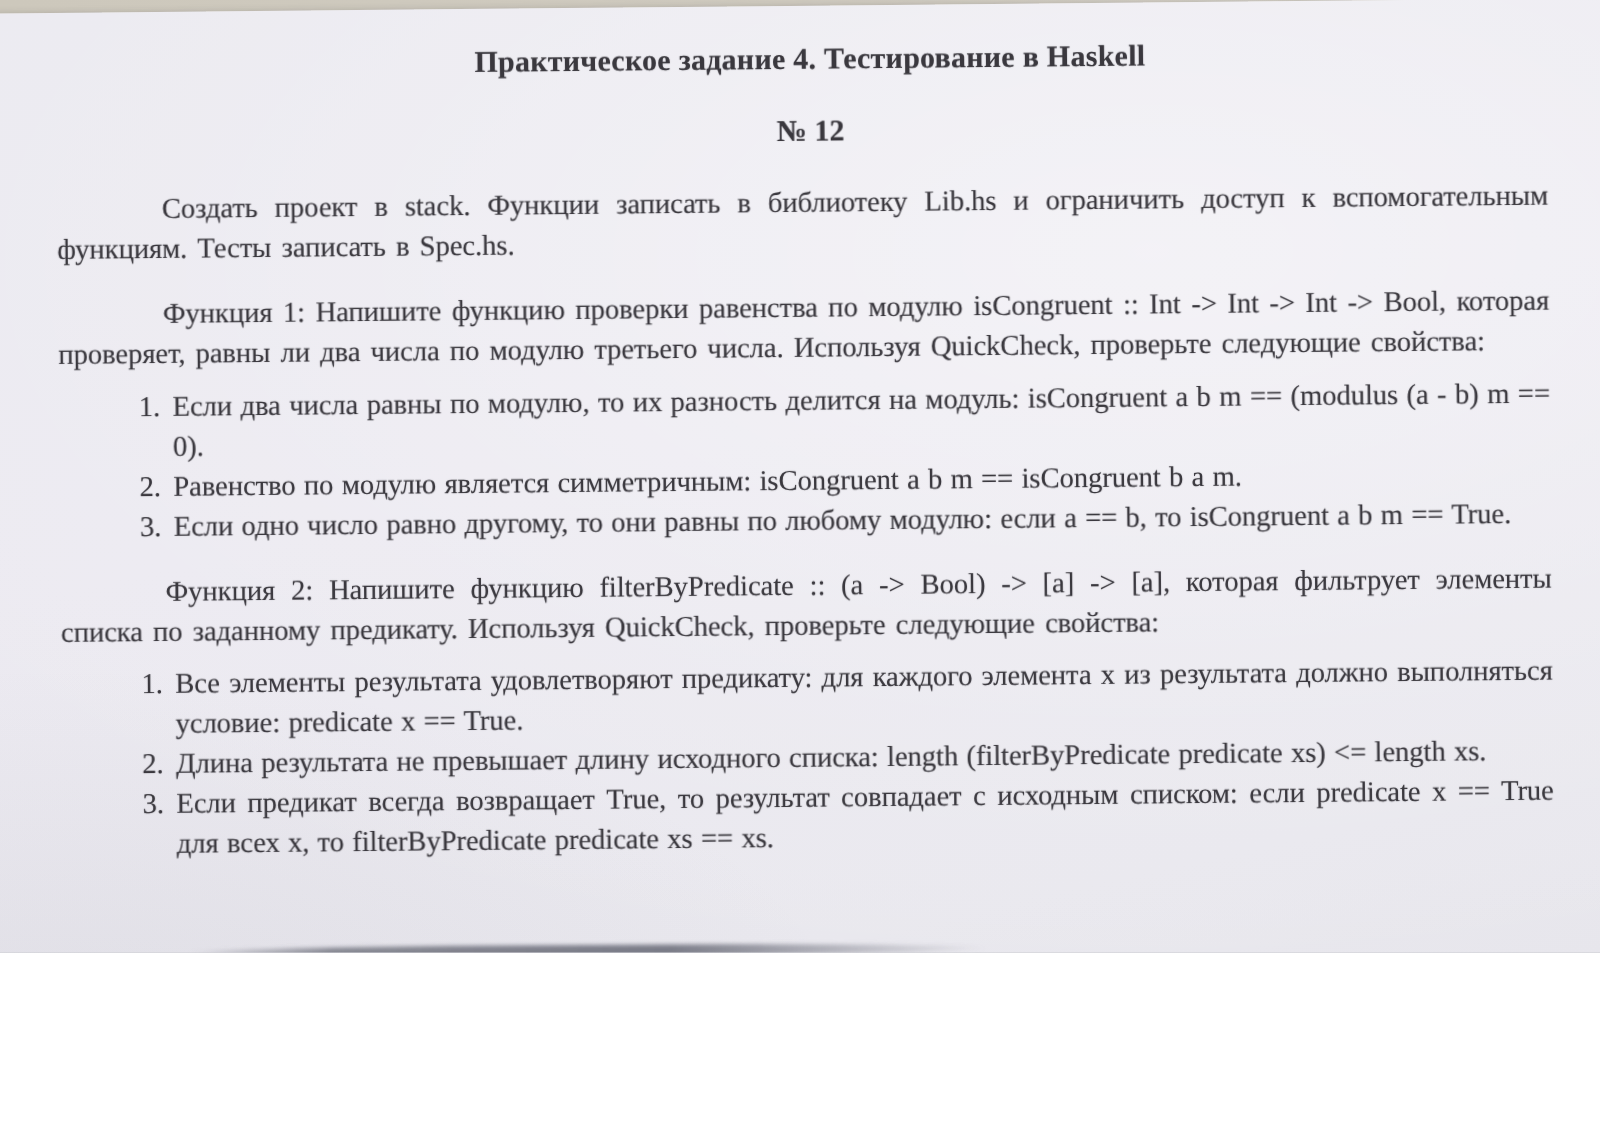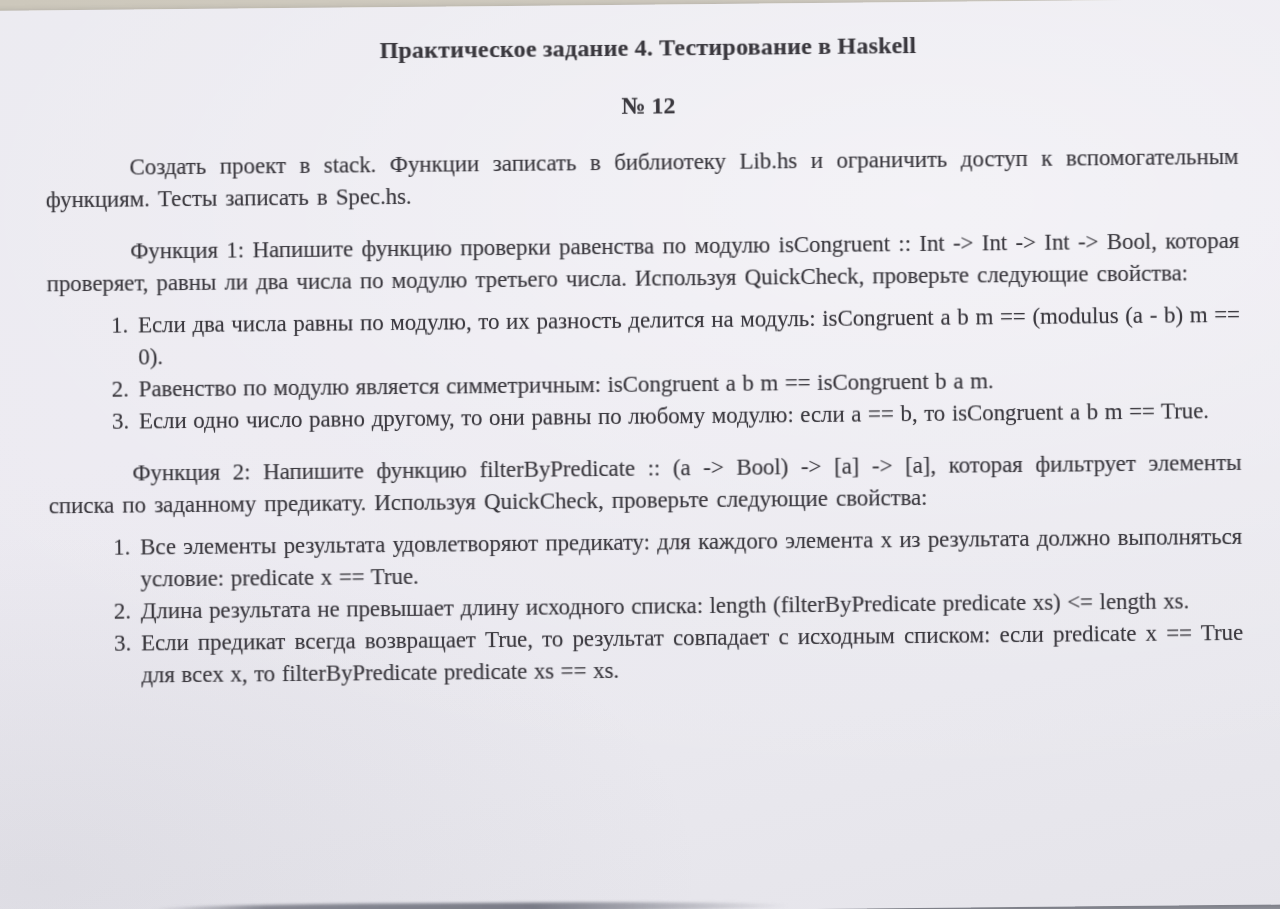--- a/index.html
+++ b/index.html
@@ -3,21 +3,21 @@
 <meta charset="utf-8">
 <style>
   html, body {
     margin: 0; padding: 0;
     width: 1280px; height: 909px;
     overflow: hidden;
     font-family: "Liberation Serif", "DejaVu Serif", serif;
   }
   .photo {
     position: relative;
-    width: 1280px; height: 909px;
+    width: 1280px; height: 762px;
     background: linear-gradient(180deg, #d3cec2 0px, #cbc6ba 10px, #bcbdc3 30px, #b3b5bc 96%, #989aa3 100%);
     overflow: hidden;
   }
   
   .table-edge {
     position: absolute; top: 0; left: 0; width: 1280px; height: 14px;
     background: linear-gradient(90deg, rgba(205,200,188,1) 0%, rgba(207,202,191,0.9) 55%, rgba(216,213,207,0.35) 78%, rgba(225,224,226,0) 95%);
     z-index: 1;
   }
   .paper {

